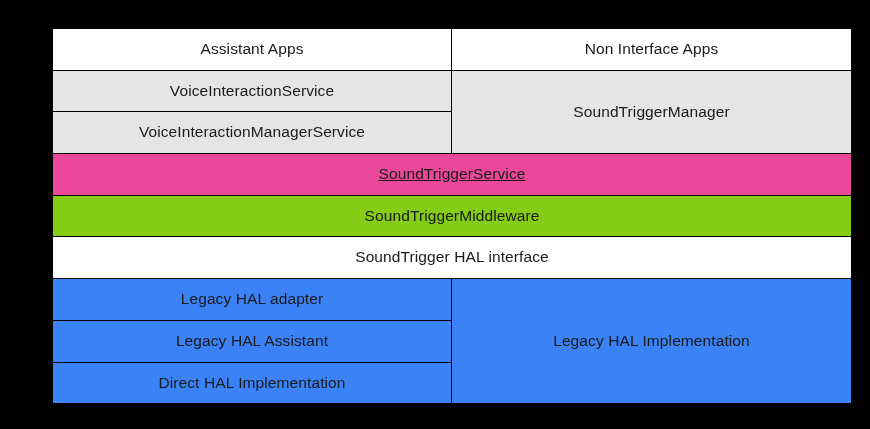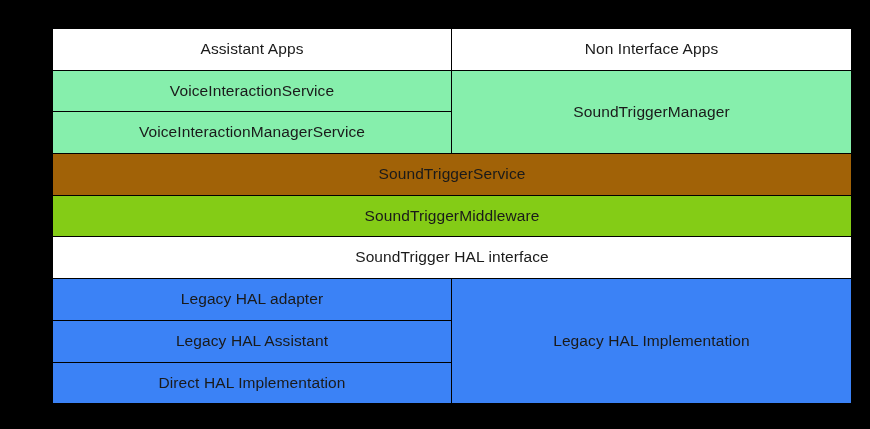--- a/index.html
+++ b/index.html
@@ -49,22 +49,22 @@
     box-sizing: border-box;
     letter-spacing: 0.1px;
   }
 
   
   .col-left  { width: 399px; }
   .col-right { width: 400px; }
 
   
   .fill-white  { background: #ffffff; }
-  .fill-peach  { background: #86efac; }
-  .fill-blue   { background: #a16207; }
+  .fill-peach  { background: #e5e5e5; }
+  .fill-blue   { background: #ec4899; text-decoration: underline; }
   .fill-yellow { background: #84cc16; }
   .fill-green  { background: #3b82f6; }
 </style>
 </head>
 <body>
 
 <div id="canvas">
 
   <table id="arch-table">
     <colgroup>

